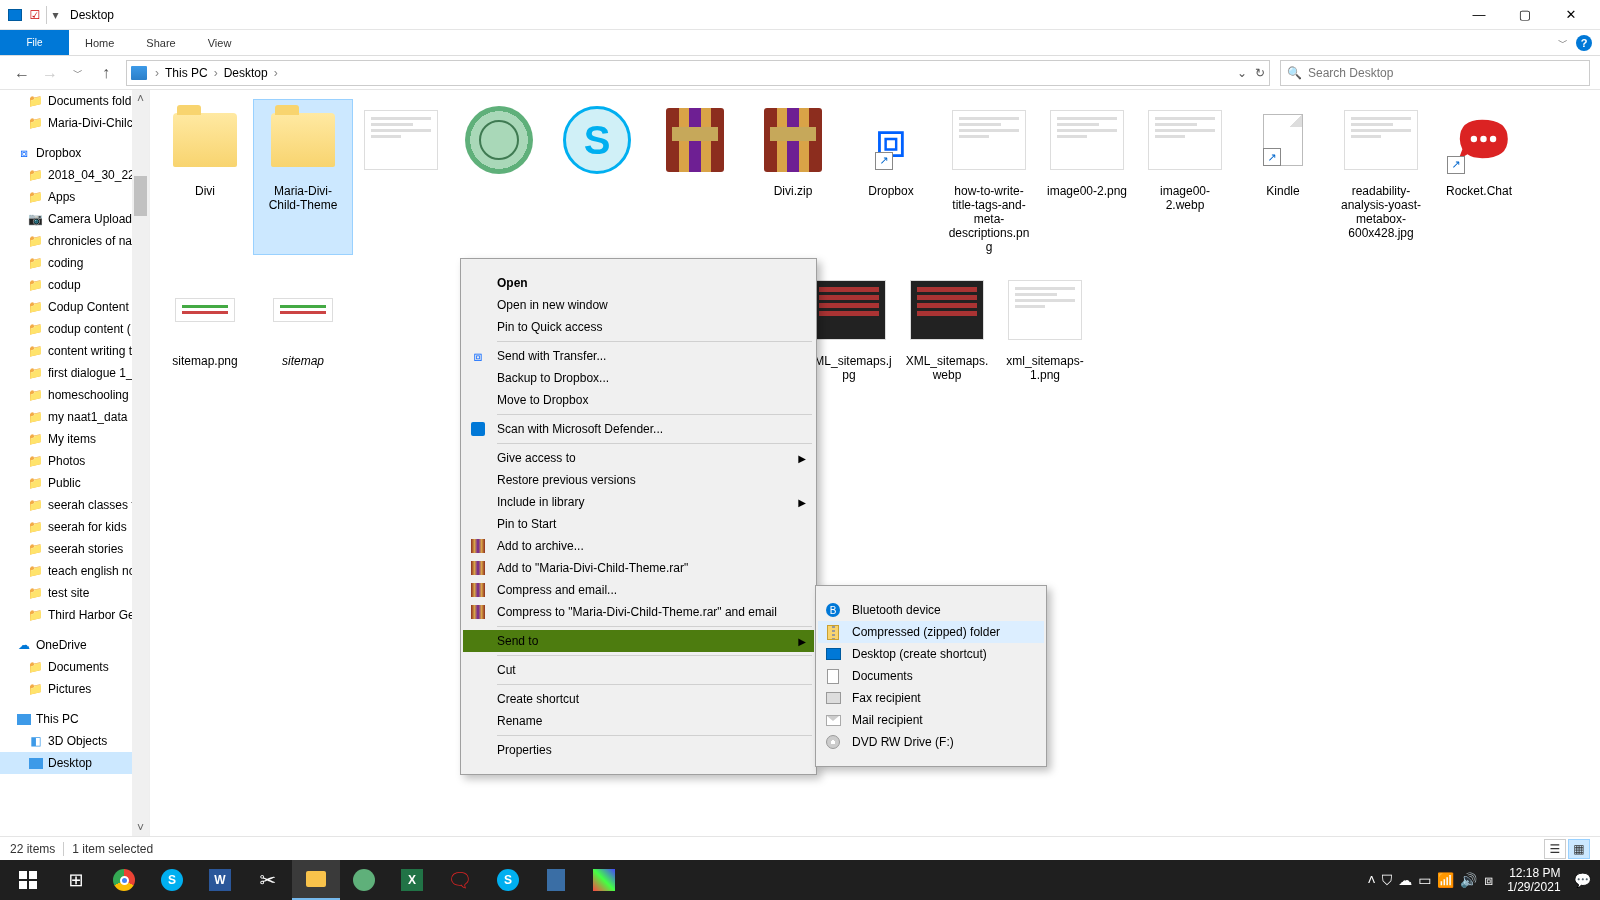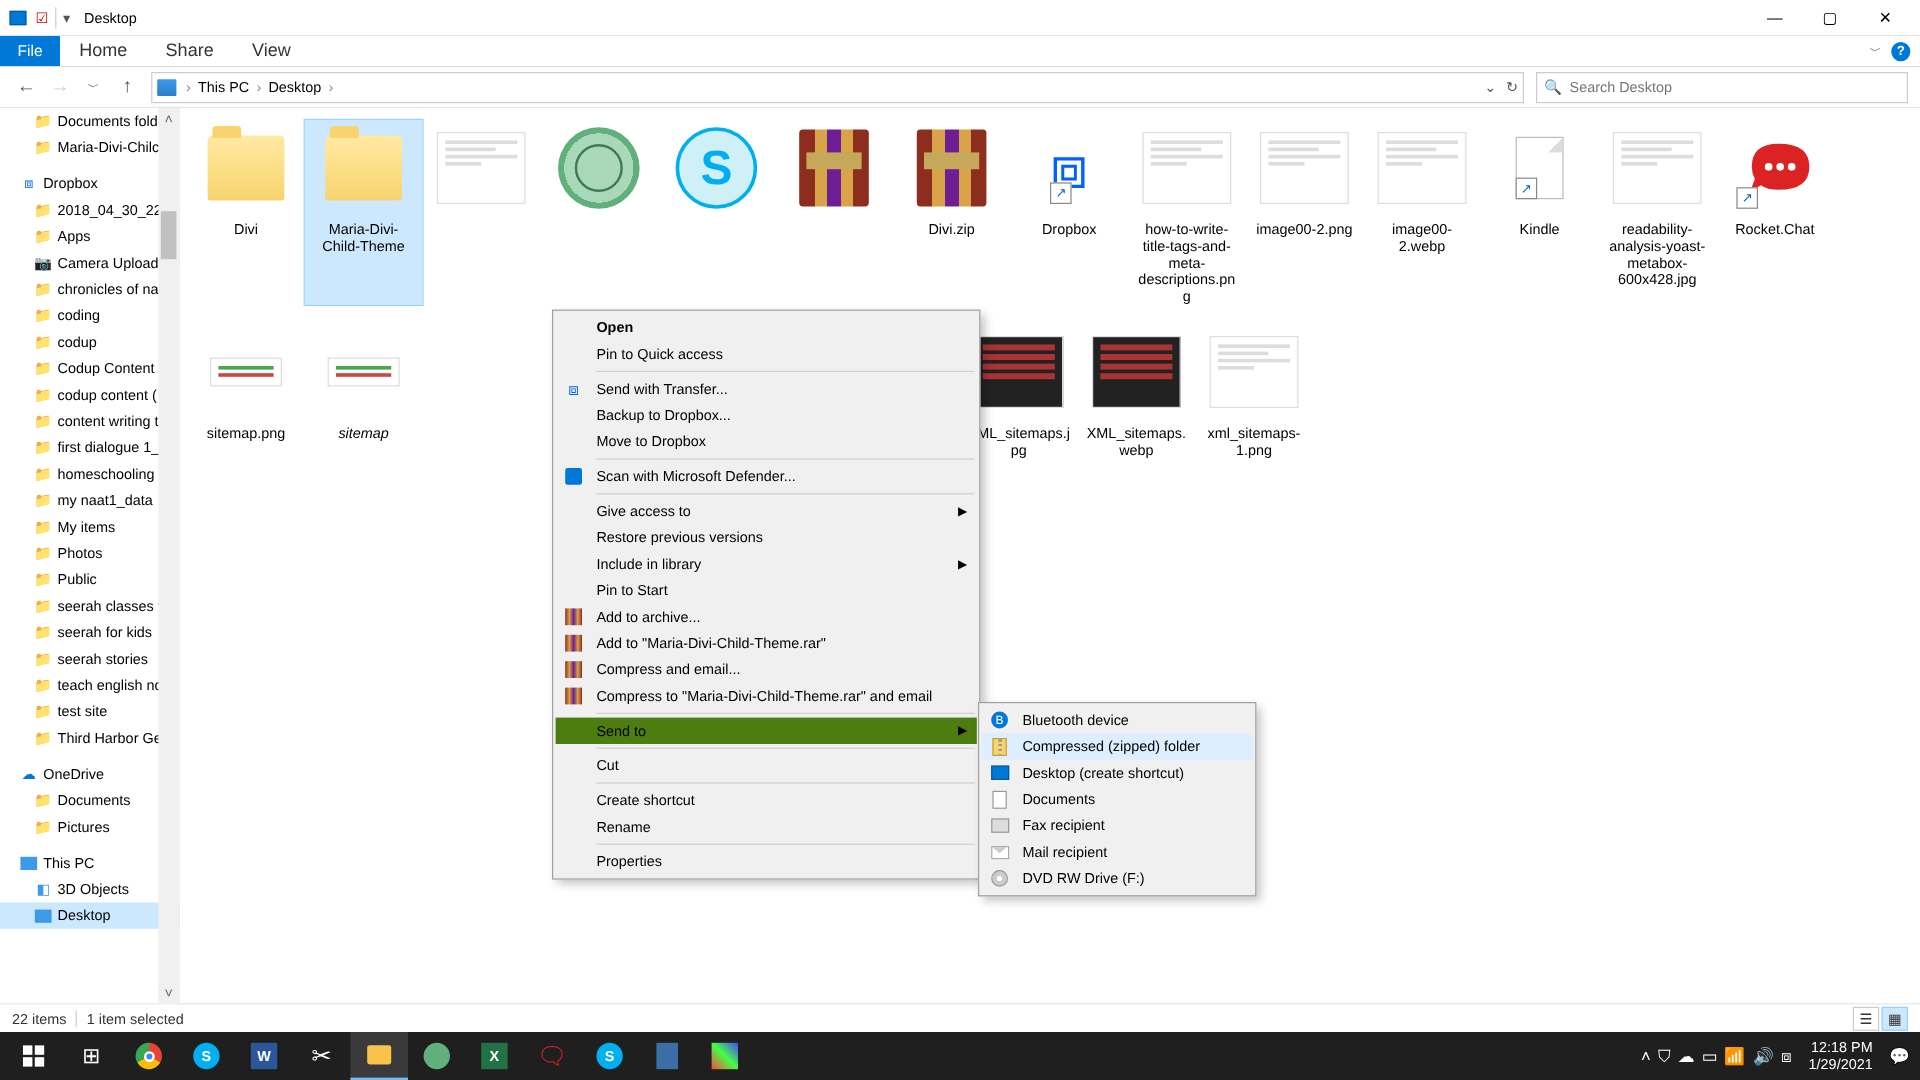--- a/index.html
+++ b/index.html
@@ -4,22 +4,22 @@
 <style>
 * { margin:0; padding:0; box-sizing:border-box; font-family:"Segoe UI",Tahoma,sans-serif; font-size:12px; }
 html,body { width:1600px; height:900px; background:#fff; overflow:hidden; }
 .titlebar { height:30px; display:flex; align-items:center; padding:0 6px; background:#fff; border-bottom:1px solid #e5e5e5; }
 .titlebar .qat { display:flex; gap:2px; align-items:center; }
 .titlebar .qat span { width:18px; height:18px; display:inline-flex; align-items:center; justify-content:center; }
 .titlebar .title { margin-left:6px; }
 .titlebar .winctrl { margin-left:auto; display:flex; }
 .titlebar .winctrl div { width:46px; height:30px; display:flex; align-items:center; justify-content:center; font-size:13px; color:#000; }
 .ribbon { height:26px; background:#fff; display:flex; align-items:stretch; border-bottom:1px solid #ddd; }
-.ribbon .file { width:50px; background:#0078d7; color:#fff; display:flex; align-items:center; justify-content:center; font-size:13px; }
-.ribbon .tab { padding:0 16px; display:flex; align-items:center; font-size:15px; color:#333; }
+.ribbon .file { width:69px; background:#0078d7; color:#fff; display:flex; align-items:center; justify-content:center; font-size:10px; }
+.ribbon .tab { padding:0 16px; display:flex; align-items:center; font-size:11px; color:#333; }
 .ribbon .help { margin-left:auto; display:flex; align-items:center; gap:8px; padding-right:8px; }
 .ribbon .help .helpcirc { width:16px; height:16px; border-radius:50%; background:#0078d7; color:#fff; display:flex; align-items:center; justify-content:center; font-size:11px; font-weight:bold; }
 .navbar { height:34px; display:flex; align-items:center; padding:4px 10px; gap:4px; border-bottom:1px solid #e5e5e5; }
 .navbtn { width:24px; height:24px; display:flex; align-items:center; justify-content:center; color:#555; font-size:16px; }
 .navbtn.disabled { color:#ccc; }
 .addrbar { flex:1; height:26px; border:1px solid #ccc; display:flex; align-items:center; padding:0 4px; margin-left:4px; }
 .addrbar .pcicon { width:16px; height:14px; background:linear-gradient(#3d9ae8,#2b7fc9); border-radius:1px; margin-right:6px; }
 .addrbar .crumb { padding:0 4px; }
 .addrbar .chev { color:#888; padding:0 2px; }
 .addrbar .addrctrl { margin-left:auto; display:flex; gap:8px; color:#555; font-size:13px; }
@@ -54,21 +54,21 @@
 .generic-thumb.dark .ln { background:#a33; height:5px; }
 .rocket-ic svg { width:64px; height:64px; }
 .atom-ic { width:68px; height:68px; border-radius:50%; background:radial-gradient(circle,#a9d8b8 0 60%,#5fb07a 60% 100%); display:flex; align-items:center; justify-content:center; }
 .atom-ic .inner { width:40px; height:40px; border-radius:50%; border:2px solid #3f7a52; position:relative; }
 .skype-ic { width:68px; height:68px; border-radius:50%; background:#d0f0f7; border:3px solid #00aff0; color:#00aff0; font-size:40px; display:flex; align-items:center; justify-content:center; font-weight:bold; }
 .statusbar { height:24px; background:#fff; border-top:1px solid #e5e5e5; display:flex; align-items:center; padding:0 10px; color:#333; }
 .statusbar .sep { width:1px; height:14px; background:#ccc; margin:0 8px; }
 .statusbar .viewbtns { margin-left:auto; display:flex; gap:2px; }
 .statusbar .vbtn { width:22px; height:20px; border:1px solid #ccc; display:flex; align-items:center; justify-content:center; }
 .statusbar .vbtn.active { background:#cce8ff; border-color:#99d1ff; }
-.ctxmenu { position:absolute; background:#f0f0f0; border:1px solid #a0a0a0; box-shadow:4px 4px 8px rgba(0,0,0,0.25); padding:3px 2px; }
+.ctxmenu { position:absolute; background:#f0f0f0; border:1px solid #a0a0a0; box-shadow:4px 4px 8px rgba(0,0,0,0.25); padding:13px 2px; }
 .ctxmenu.main { left:310px; top:168px; width:357px; }
 .ctxmenu.sub { left:665px; top:495px; width:232px; }
 .ctxmenu .mi { height:22px; display:flex; align-items:center; padding-left:34px; padding-right:18px; position:relative; white-space:nowrap; font-size:12.5px; }
 .ctxmenu .mi.bold { font-weight:600; }
 .ctxmenu .mi.hl { background:#4d7c0f; }
 .ctxmenu .mi.hl2 { background:#dceeff; }
 .ctxmenu .mi .arrow { position:absolute; right:8px; font-size:10px; }
 .ctxmenu .mi .micn { position:absolute; left:6px; width:18px; height:18px; display:flex; align-items:center; justify-content:center; }
 .ctxmenu .sepln { height:1px; background:#d0d0d0; margin:3px 2px 3px 34px; }
 .shield { width:14px; height:14px; background:#0078d7; border-radius:2px; }
@@ -508,20 +508,23 @@
           </div>
           <div class="label">xml_sitemaps-1.png</div>
         </div>
       </div>
 
     <div class="ctxmenu main" id="ctx-main">
         <div class="mi bold">
           <span>Open</span>
         </div>
         <div class="mi">
+          <span>Open in new window</span>
+        </div>
+        <div class="mi">
           <span>Pin to Quick access</span>
         </div>
         <div class="sepln"></div>
         <div class="mi">
           <span class="micn db-sm">⧈</span>
           <span>Send with Transfer...</span>
         </div>
         <div class="mi">
           <span>Backup to Dropbox...</span>
         </div>

